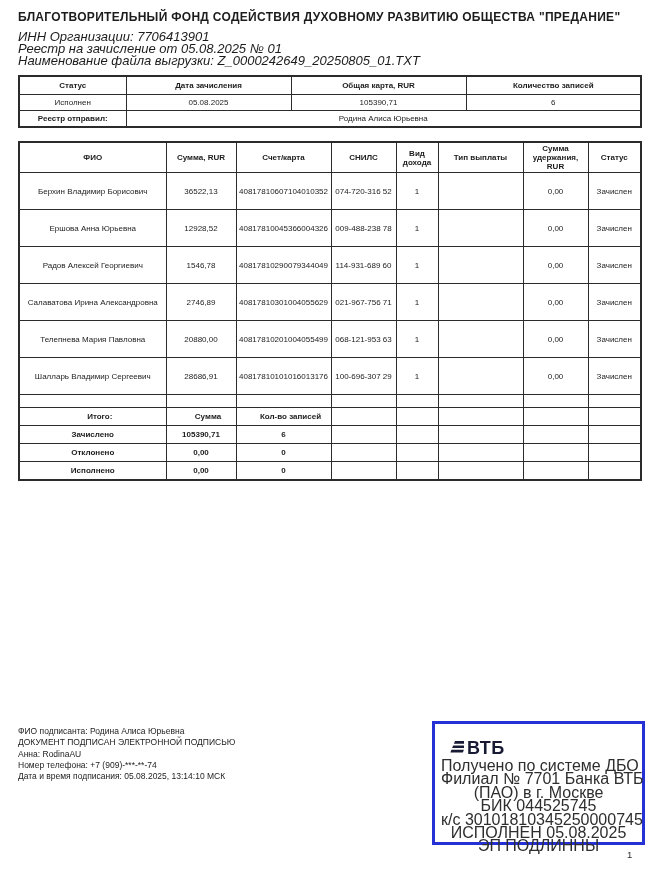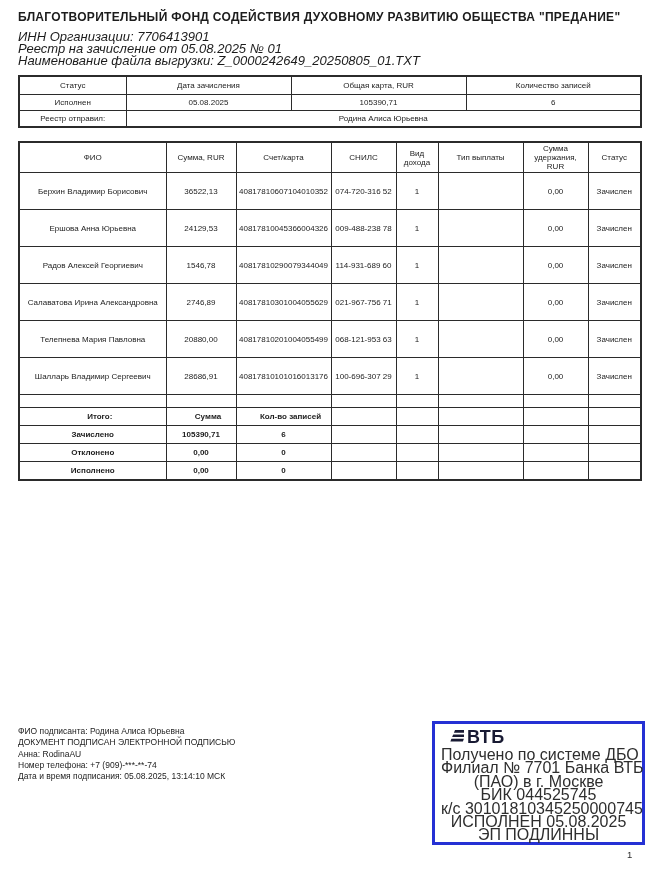--- a/index.html
+++ b/index.html
@@ -36,21 +36,21 @@
   }
   th, td {
     border: 1px solid #2b2b2b;
     font-size: 8px;
     text-align: center;
     vertical-align: middle;
     padding: 1px 2px;
     overflow: hidden;
     white-space: nowrap;
   }
-  th { font-weight: normal; }
+  th { font-weight: bold; }
   .status-table { margin-top: 8px; }
   .status-table .row-head   { height: 18px; }
   .status-table .row-values { height: 16px; }
   .status-table .row-sender { height: 17px; }
   .registry-table { margin-top: 13px; }
   .registry-table thead tr { height: 28px; }
   .registry-table thead th { white-space: normal; line-height: 9px; }
   .registry-table tbody tr { height: 37px; }
   .registry-table tr.sep-row { height: 13px; }
   .registry-table tr.totals-header,
@@ -77,21 +77,21 @@
     width: 213px;
     height: 124px;
     border: 3px solid #2531d4;
     background: #ffffff;
     padding: 4px 6px 0 6px;
   }
   .stamp-logo {
     display: flex;
     align-items: flex-start;
     gap: 3px;
-    margin: 1px 0 1px 6px;
+    margin: 12px 0 1px 6px;
     color: #181a33;
   }
   .stamp-logo svg { margin-top: 1px; }
   .stamp-logo-text {
     font-weight: bold;
     font-size: 18px;
     line-height: 17px;
     letter-spacing: 0.5px;
   }
   .stamp-lines div {
@@ -179,21 +179,21 @@
           <td>36522,13</td>
           <td>40817810607104010352</td>
           <td>074-720-316 52</td>
           <td>1</td>
           <td></td>
           <td>0,00</td>
           <td>Зачислен</td>
         </tr>
         <tr>
           <td>Ершова Анна Юрьевна</td>
-          <td>24129,53</td>
+          <td>12928,52</td>
           <td>40817810045366004326</td>
           <td>009-488-238 78</td>
           <td>1</td>
           <td></td>
           <td>0,00</td>
           <td>Зачислен</td>
         </tr>
         <tr>
           <td>Радов Алексей Георгиевич</td>
           <td>1546,78</td>

